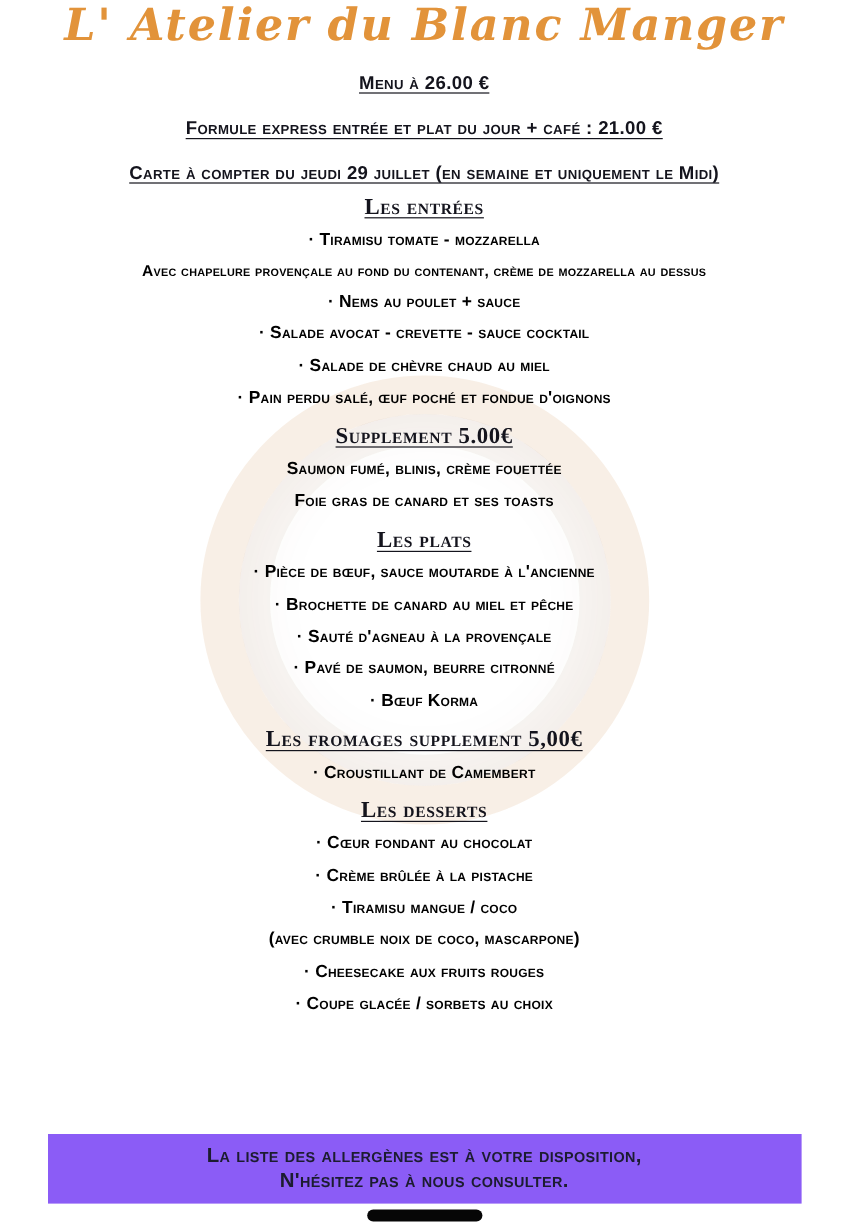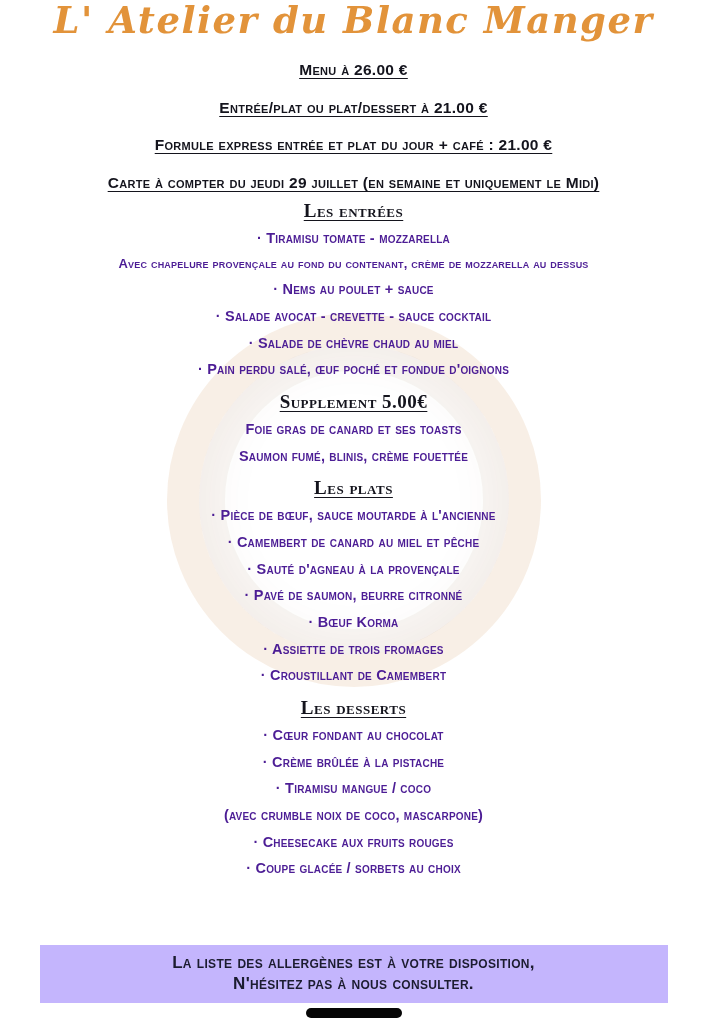--- a/index.html
+++ b/index.html
@@ -34,77 +34,76 @@
     letter-spacing:0.3px;
   }
   .section{display:flex;flex-direction:column;align-items:center;}
   .heading{
     font-family:"Liberation Serif",serif;font-weight:bold;
     font-variant:small-caps;color:#14141d;font-size:19px;line-height:1.1;
     margin:9px 0 3px;text-decoration:underline;text-underline-offset:3px;
     letter-spacing:0.5px;
   }
   .item{
-    font-weight:bold;font-variant:small-caps;color:#4c1d95;
+    font-weight:bold;font-variant:small-caps;color:#000000;
     font-size:14.5px;line-height:1.15;margin:5px 0;
     letter-spacing:0.2px;
   }
   .item.sub{font-size:13px;}
   .footer{
-    margin-top:auto;width:628px;background:#c4b5fd;
+    margin-top:auto;width:628px;background:#8b5cf6;
     padding:7px 10px 9px;box-sizing:border-box;
     color:#1c1c30;font-weight:bold;font-variant:small-caps;
     font-size:17px;line-height:1.25;letter-spacing:0.3px;
   }
   .home-indicator{
     width:96px;height:10px;border-radius:5px;background:#060606;
     margin:5px auto 6px;
   }
 </style>
 </head>
 <body>
 
 <div class="watermark"></div>
 
 <div class="page">
 
   <div class="title">L' Atelier du Blanc Manger</div>
 
   <div class="hline">Menu à 26.00 €</div>
-  <div class="hline">Entrée/plat ou plat/dessert à 21.00 €</div>
   <div class="hline">Formule express entrée et plat du jour + café : 21.00 €</div>
   <div class="hline">Carte à compter du jeudi 29 juillet (en semaine et uniquement le Midi)</div>
 
   <div class="section">
     <div class="heading">Les entrées</div>
     <div class="item">· Tiramisu tomate - mozzarella</div>
     <div class="item sub">Avec chapelure provençale au fond du contenant, crème de mozzarella au dessus</div>
     <div class="item">· Nems au poulet + sauce</div>
     <div class="item">· Salade avocat - crevette - sauce cocktail</div>
     <div class="item">· Salade de chèvre chaud au miel</div>
     <div class="item">· Pain perdu salé, œuf poché et fondue d'oignons</div>
   </div>
 
   <div class="section">
     <div class="heading">Supplement 5.00€</div>
+    <div class="item">Saumon fumé, blinis, crème fouettée</div>
     <div class="item">Foie gras de canard et ses toasts</div>
-    <div class="item">Saumon fumé, blinis, crème fouettée</div>
   </div>
 
   <div class="section">
     <div class="heading">Les plats</div>
     <div class="item">· Pièce de bœuf, sauce moutarde à l'ancienne</div>
-    <div class="item">· Camembert de canard au miel et pêche</div>
+    <div class="item">· Brochette de canard au miel et pêche</div>
     <div class="item">· Sauté d'agneau à la provençale</div>
     <div class="item">· Pavé de saumon, beurre citronné</div>
     <div class="item">· Bœuf Korma</div>
   </div>
 
   <div class="section">
-    <div class="item">· Assiette de trois fromages</div>
+    <div class="heading">Les fromages supplement 5,00€</div>
     <div class="item">· Croustillant de Camembert</div>
   </div>
 
   <div class="section">
     <div class="heading">Les desserts</div>
     <div class="item">· Cœur fondant au chocolat</div>
     <div class="item">· Crème brûlée à la pistache</div>
     <div class="item">· Tiramisu mangue / coco</div>
     <div class="item">(avec crumble noix de coco, mascarpone)</div>
     <div class="item">· Cheesecake aux fruits rouges</div>

